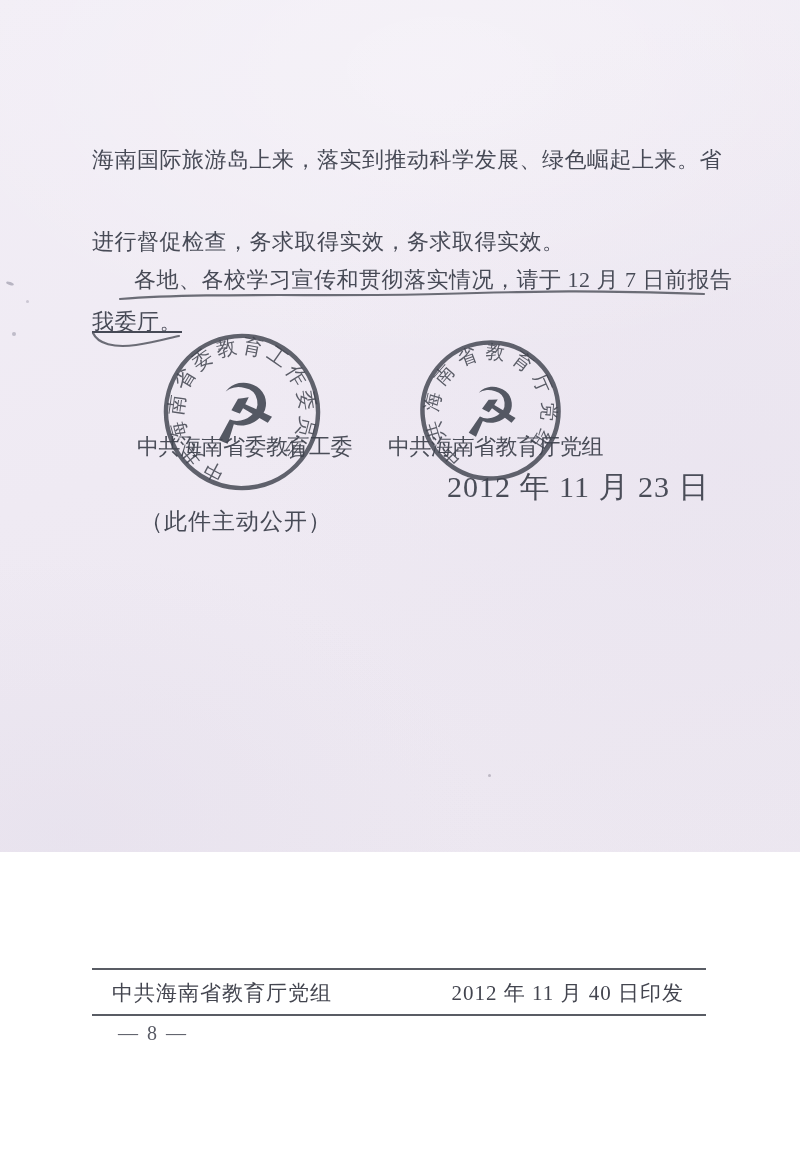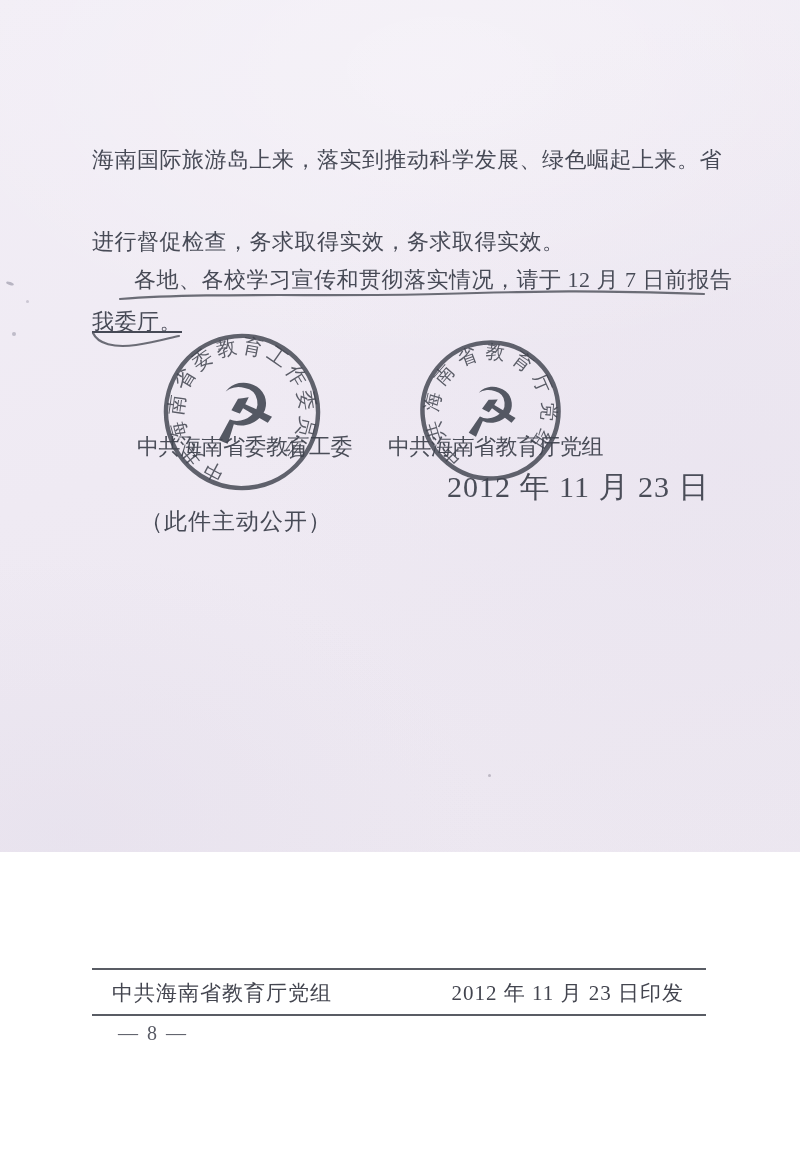--- a/index.html
+++ b/index.html
@@ -70,21 +70,21 @@
     <circle cx="72.5" cy="72.5" r="68" stroke-width="4.5"></circle>
     <path id="arc2" d="M 72.5,124.5 A 52,52 0 0 1 72.5,20.5 A 52,52 0 0 1 72.5,124.5" fill="none"></path>
     <text class="ring" font-size="19" letter-spacing="7" text-anchor="middle">
       <textPath href="#arc2" startOffset="50%">中共海南省教育厅党组</textPath>
     </text>
     <text class="emblem" x="72.5" y="97" font-size="66" text-anchor="middle">☭</text>
   </svg>
 
   <div class="hr" style="left:92px;top:968px;width:614px;"></div>
   <div class="footer-txt" style="left:112px;top:979px;">中共海南省教育厅党组</div>
-  <div class="footer-txt" style="left:400px;top:979px;width:284px;text-align:right;">2012 年 11 月 23 日印发</div>
+  <div class="footer-txt" style="left:400px;top:979px;width:284px;text-align:right;">2012 年 11 月 40 日印发</div>
   <div class="hr" style="left:92px;top:1014px;width:614px;"></div>
   <div class="pageno" style="left:118px;top:1022px;">— 8 —</div>
 
   <div class="speck" style="left:6px;top:282px;width:8px;height:3px;background:rgba(100,100,120,.40);transform:rotate(20deg);"></div>
   <div class="speck" style="left:12px;top:332px;width:4px;height:4px;background:rgba(100,100,120,.35);"></div>
   <div class="speck" style="left:26px;top:300px;width:3px;height:3px;background:rgba(120,115,135,.30);"></div>
   <div class="speck" style="left:488px;top:774px;width:3px;height:3px;background:rgba(120,115,130,.40);"></div>
 
 </div>
 

